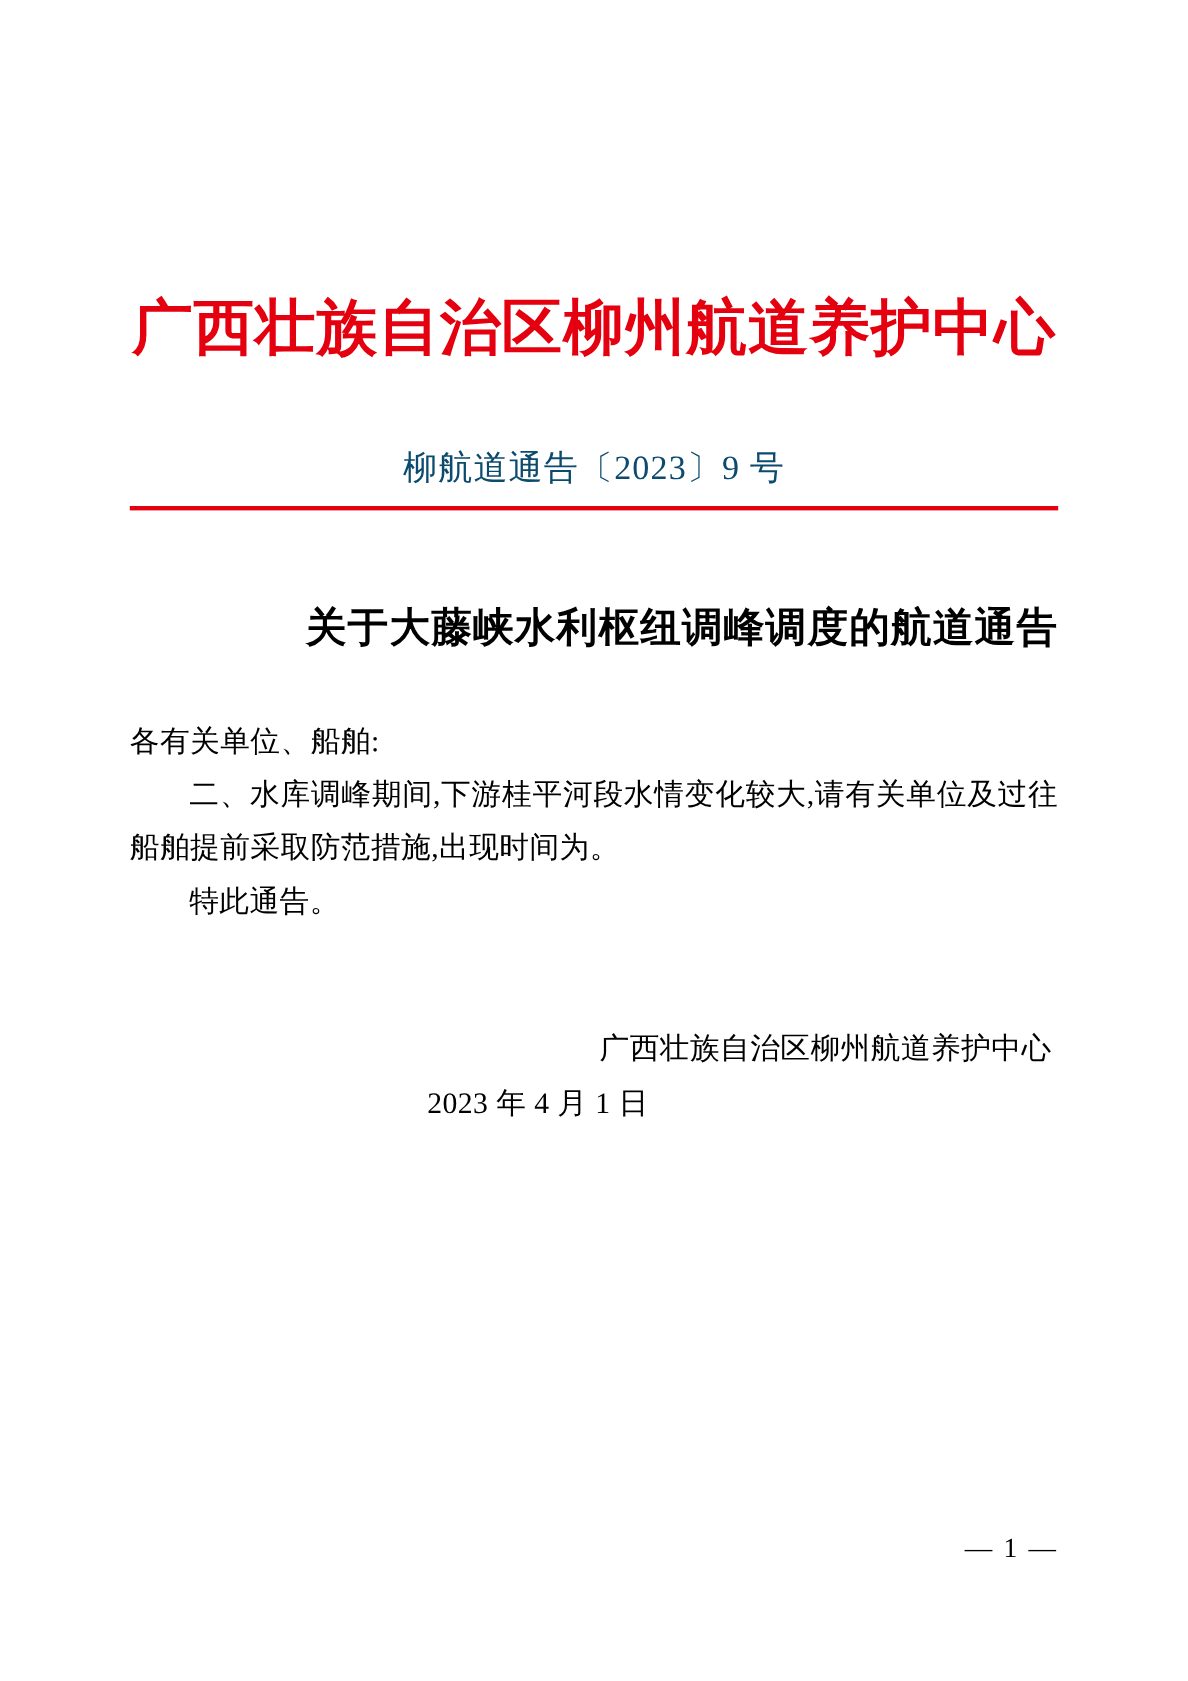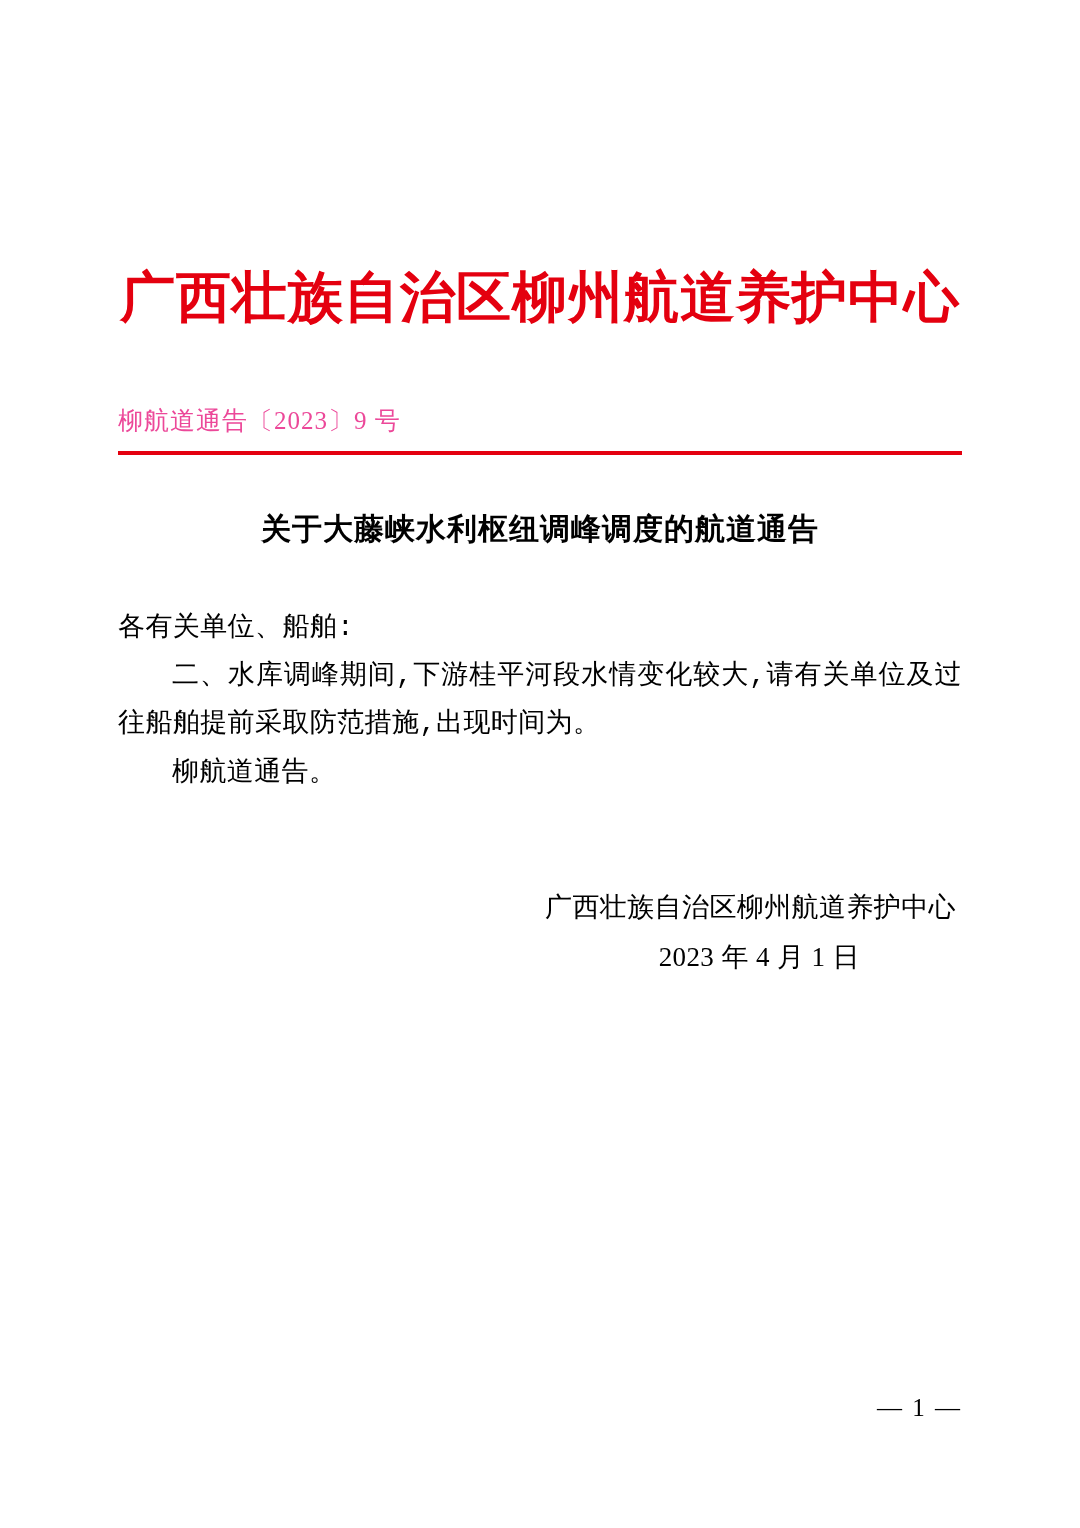--- a/index.html
+++ b/index.html
@@ -31,61 +31,62 @@
     font-weight: bold;
     font-size: 55px;
     line-height: 1.28;
     letter-spacing: 1px;
   }
   .masthead .line2 {
     display: block;
   }
   .doc-number {
     margin-top: 72px;
-    font-size: 25px;
+    text-align: center;
+    font-size: 31px;
     letter-spacing: 1px;
-    color: #ec4899;
+    color: #0c4a6e;
   }
   .red-rule {
     margin-top: 14px;
     height: 4px;
     background: #e4000f;
     width: 100%;
   }
   .doc-title {
-    margin-top: 54px;
-    text-align: center;
-    font-size: 30px;
+    margin-top: 82px;
+    text-align: right;
+    font-size: 37px;
     font-weight: bold;
     letter-spacing: 1px;
   }
   .body-text {
     margin-top: 54px;
     font-size: 27px;
     line-height: 1.78;
     text-align: justify;
     letter-spacing: 0.4px;
   }
   .body-text p {
     margin: 0;
-    font-family: Liberation Mono, monospace;
   }
   .indent {
     text-indent: 2em;
   }
   .sign-block {
     margin-top: 86px;
     text-align: right;
     font-size: 27px;
     line-height: 1.85;
     letter-spacing: 0.4px;
     padding-right: 6px;
   }
   .sign-date {
     padding-right: 96px;
+    text-align: center;
   }
   .page-number {
     position: absolute;
     right: 118px;
     bottom: 110px;
     font-size: 25px;
     letter-spacing: 2px;
   }
 </style>
 </head>
@@ -99,21 +100,21 @@
 
   <div class="doc-number">柳航道通告〔2023〕9 号</div>
 
   <div class="red-rule"></div>
 
   <div class="doc-title">关于大藤峡水利枢纽调峰调度的航道通告</div>
 
   <div class="body-text">
     <p>各有关单位、船舶:</p>
     <p class="indent">二、水库调峰期间,下游桂平河段水情变化较大,请有关单位及过往船舶提前采取防范措施,出现时间为。</p>
-    <p class="indent">柳航道通告。</p>
+    <p class="indent">特此通告。</p>
   </div>
 
   <div class="sign-block">
     <div>广西壮族自治区柳州航道养护中心</div>
     <div class="sign-date">2023 年 4 月 1 日</div>
   </div>
 
   <div class="page-number">— 1 —</div>
 
 </div>

